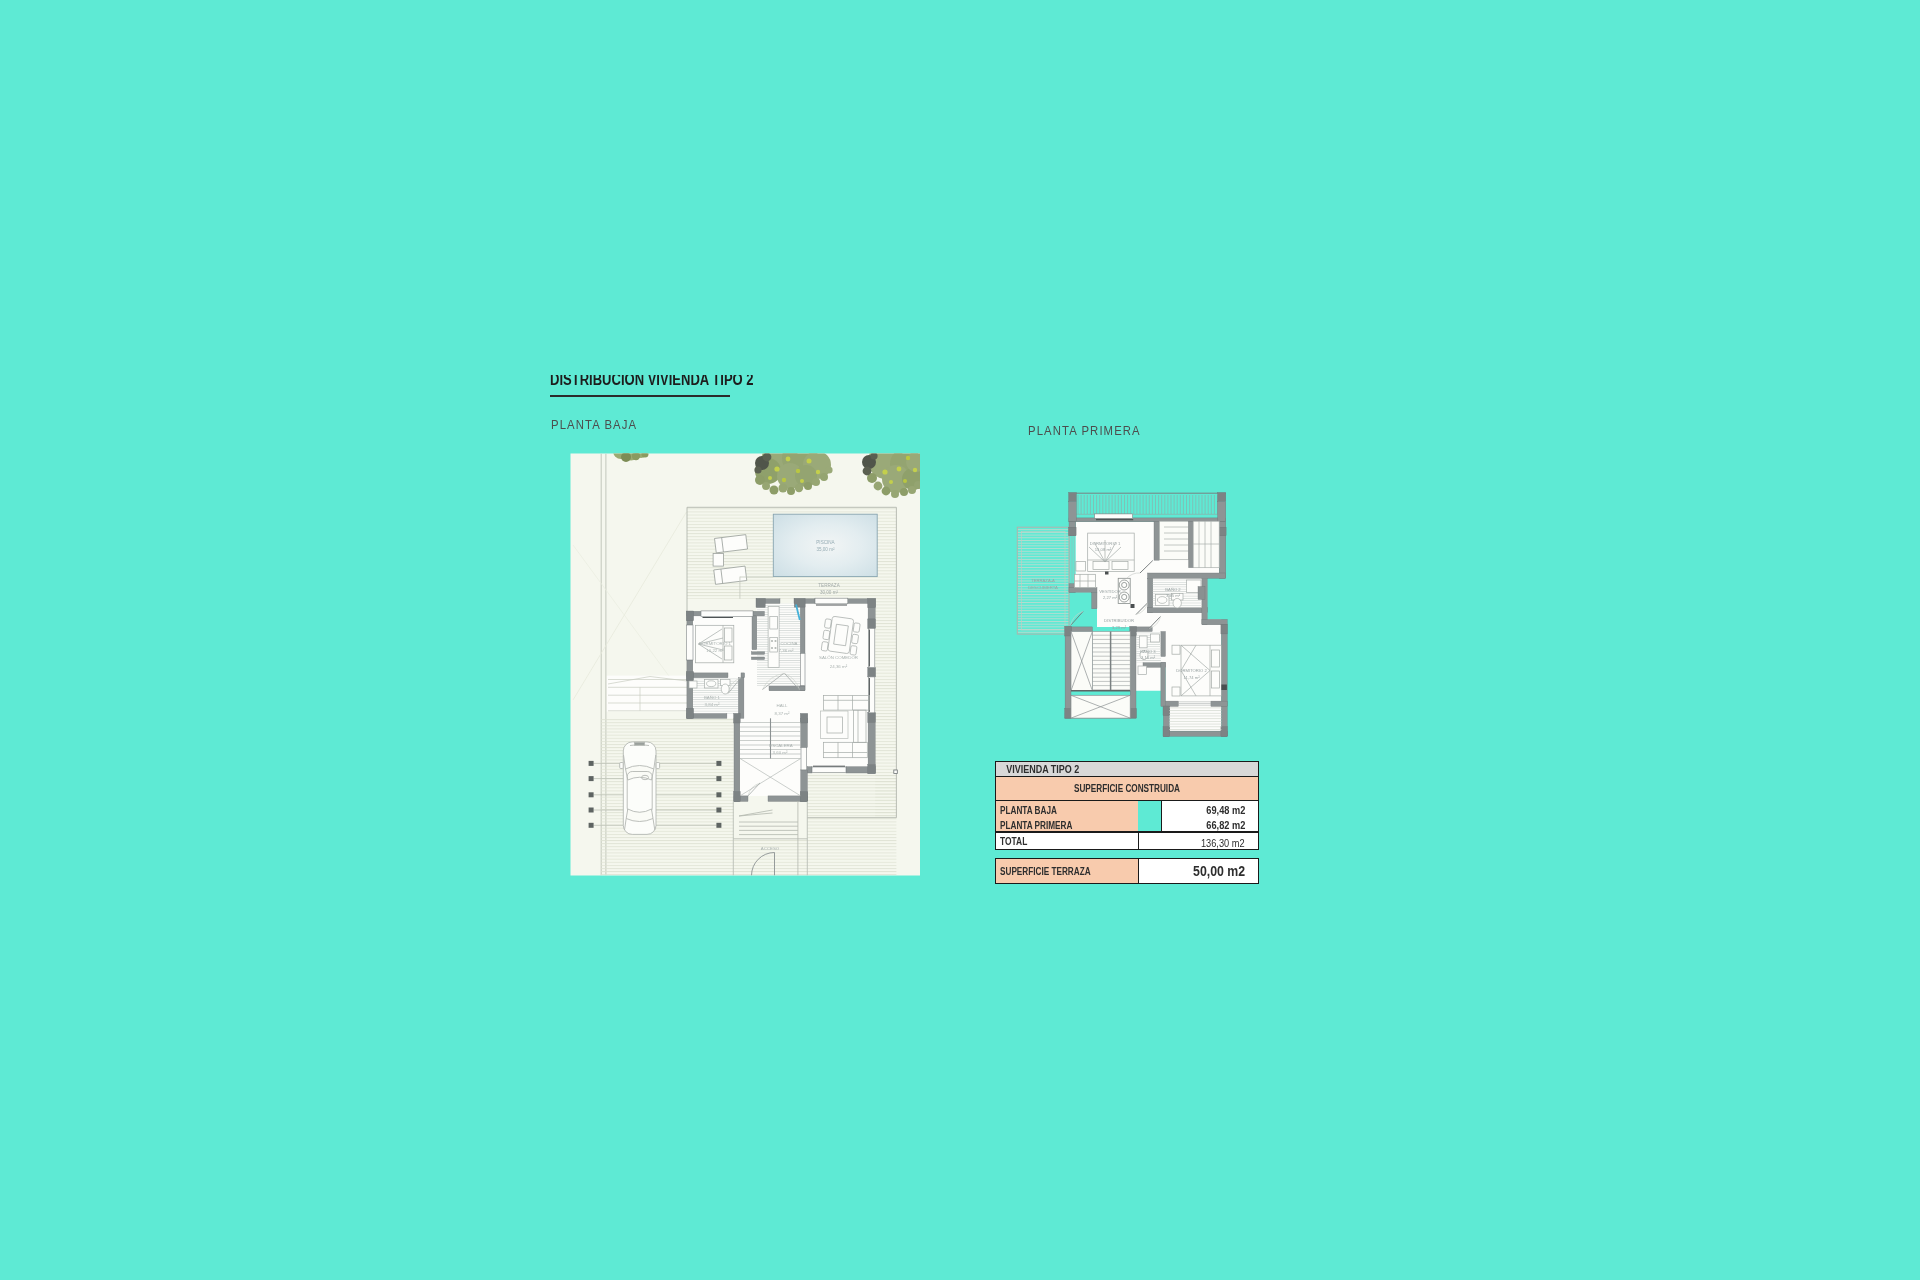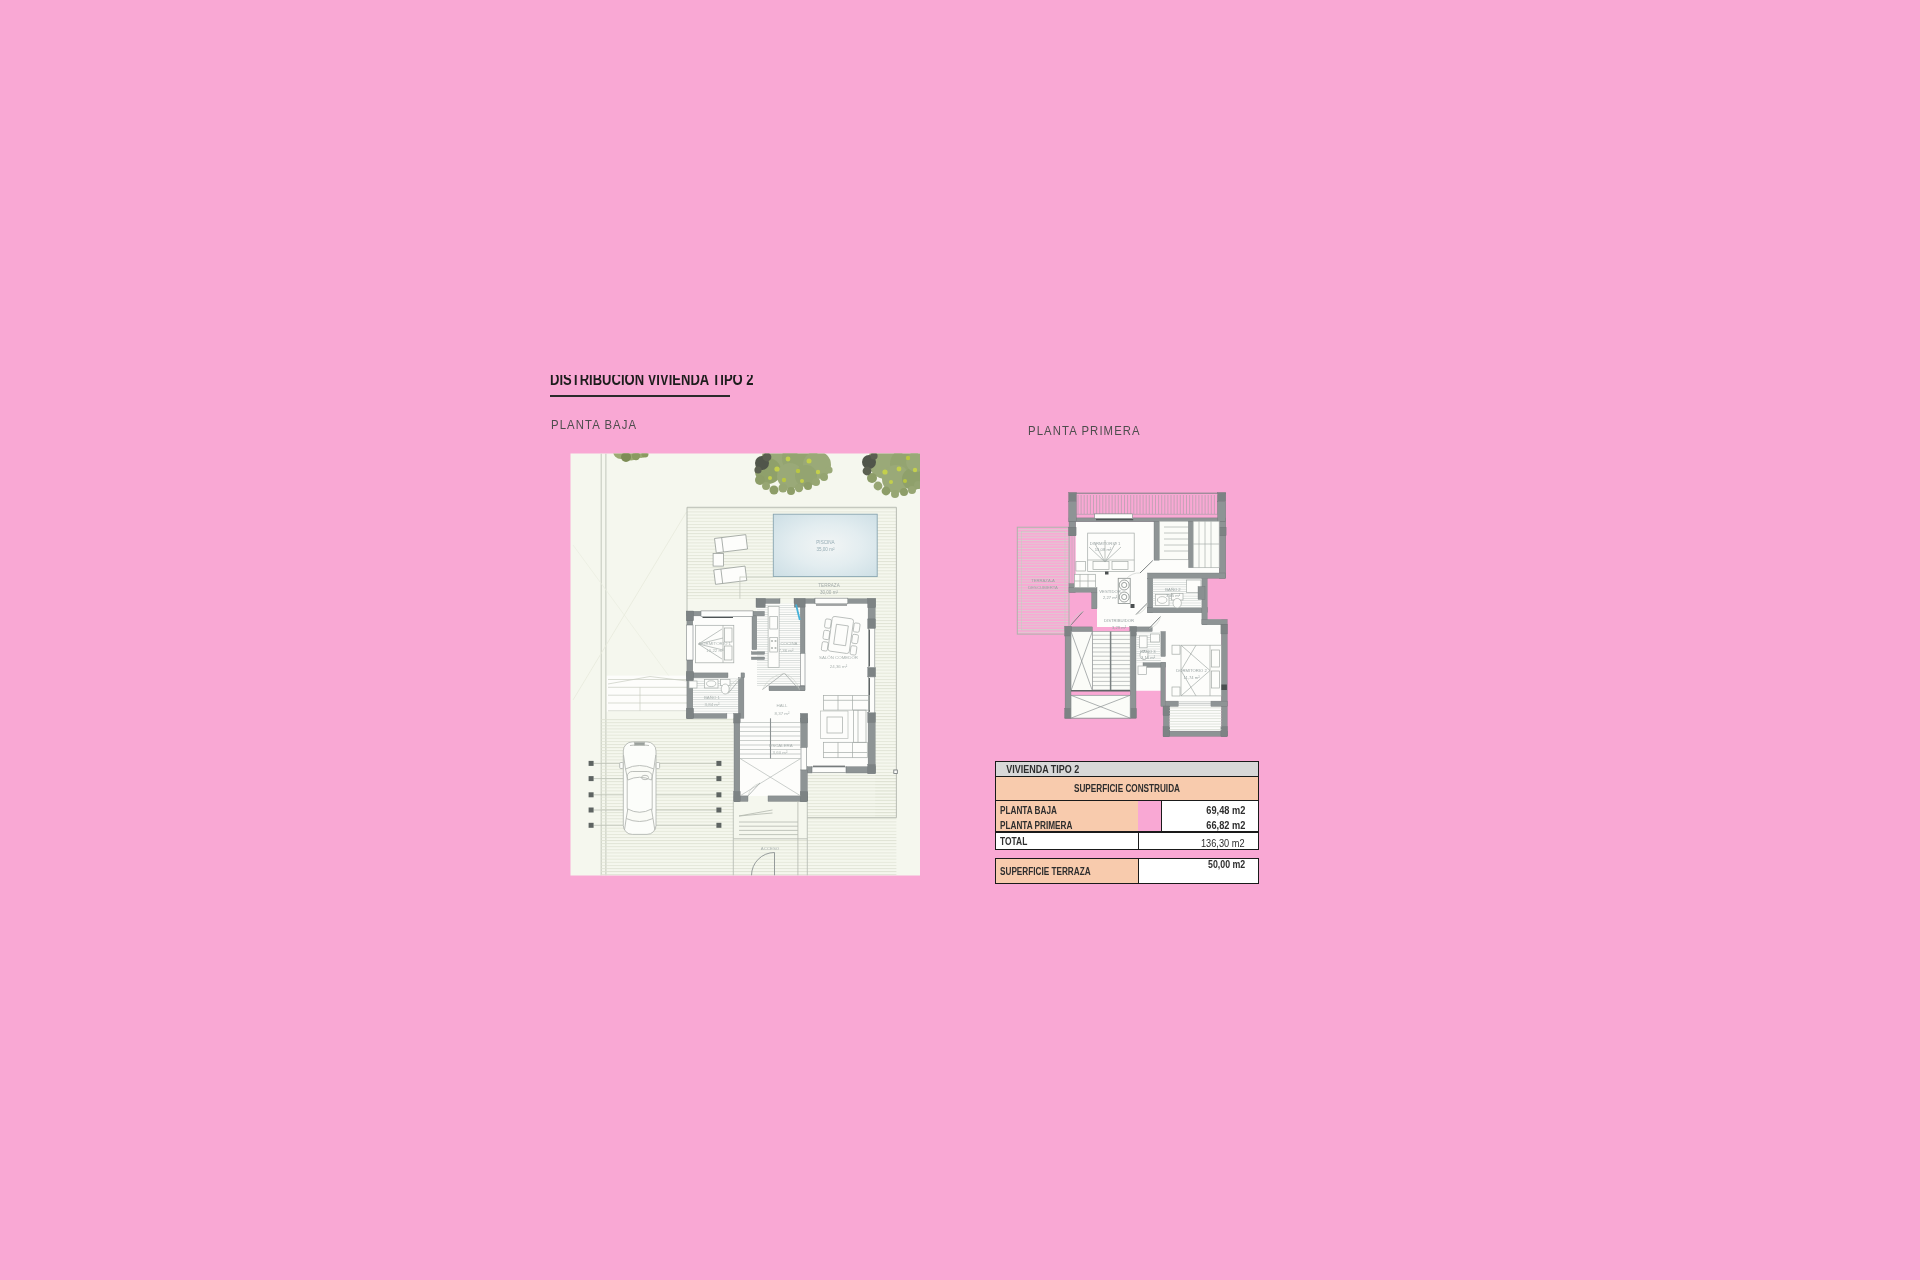--- a/index.html
+++ b/index.html
@@ -1,16 +1,16 @@
 <!DOCTYPE html>
 <html><head>
 <meta charset="utf-8">
 <style>
   html,body{margin:0;padding:0;background:#ffffff;}
-  #page{position:relative;width:1920px;height:1280px;overflow:hidden;background:#f9a8d4;
+  #page{position:relative;width:1920px;height:1280px;overflow:hidden;background:#5eead4;
         font-family:"Liberation Sans", sans-serif;}
   .abs{position:absolute;}
   .tcell{box-sizing:border-box;}
 </style>
 </head>
 <body>
 <div id="page">
 
 <div class="abs" style="left:550px;top:375px;height:11px;overflow:hidden;">
   <span style="display:block;margin-top:-3px;font-size:16px;line-height:16px;font-weight:700;letter-spacing:0;color:#1d1d1d;white-space:nowrap;transform:scaleX(0.814);transform-origin:left top;">DISTRIBUCIÓN VIVIENDA TIPO 2</span>
@@ -45,21 +45,21 @@
           <span style="display:inline-block;transform:scaleX(0.88);transform-origin:right center;">136,30&nbsp;m2</span>
         </div>
   </div>
 </div>
 
 <div class="abs" style="left:995px;top:858px;width:264px;color:#2e2e2e;">
   <div class="tcell" style="width:264px;height:26px;border:1.5px solid #1a1a1a;display:flex;">
     <div class="tcell" style="width:142px;background:#f8cbad;padding-left:3.5px;font-size:10.5px;font-weight:700;display:flex;align-items:center;">
           <span style="display:inline-block;transform:scaleX(0.78);transform-origin:left center;">SUPERFICIE TERRAZA</span>
         </div>
-    <div class="tcell" style="flex:1;background:#fff;border-left:1.2px solid #1a1a1a;padding-right:13px;font-size:10px;font-weight:700;display:flex;justify-content:flex-end;">
+    <div class="tcell" style="flex:1;background:#fff;border-left:1.2px solid #1a1a1a;padding-right:13px;font-size:14px;font-weight:700;display:flex;align-items:center;justify-content:flex-end;">
           <span style="display:inline-block;transform:scaleX(0.88);transform-origin:right center;">50,00&nbsp;m2</span>
         </div>
   </div>
 </div>
 
 <svg class="abs" style="left:0;top:0;" width="1920" height="1280" viewBox="0 0 1920 1280">
 <defs>
   <radialGradient id="poolGrad" cx="0.52" cy="0.5" r="0.75">
     <stop offset="0" stop-color="#f2f5f5"></stop>
     <stop offset="0.45" stop-color="#e3edf0"></stop>

